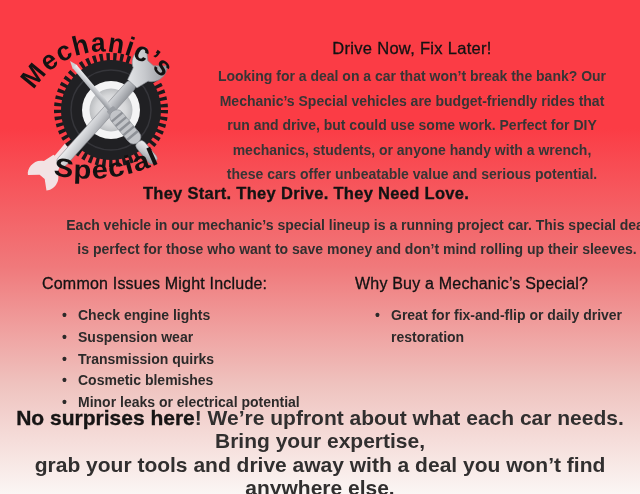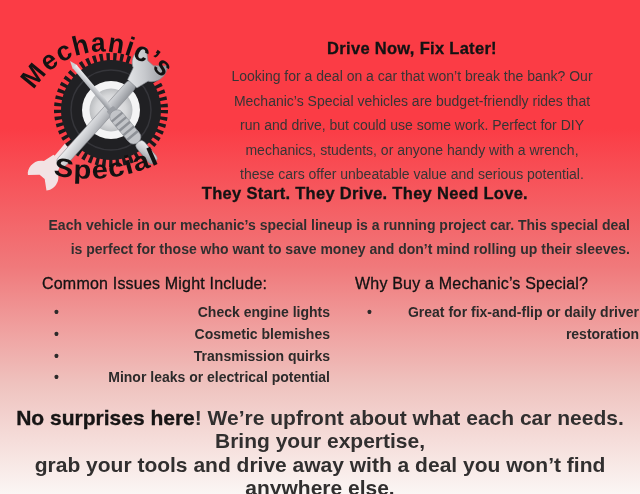--- a/index.html
+++ b/index.html
@@ -4,31 +4,31 @@
 <style>
   html,body{margin:0;padding:0;background:#ffffff;}
   .poster{
     position:relative;width:640px;height:494px;overflow:hidden;
     font-family:"Liberation Sans",sans-serif;
     background:linear-gradient(180deg,#fb3c45 0%,#fb3c45 26%,#f0797b 54%,#efc3bf 78%,#fbf6f4 100%);
   }
   .logo{position:absolute;left:8px;top:4px;width:190px;height:190px;}
   .logo-text{font-family:"Liberation Sans",sans-serif;font-weight:bold;fill:#131212;letter-spacing:1px;}
   .intro{position:absolute;left:186px;top:39px;width:452px;text-align:center;}
-  .intro h1{font-size:16.5px;line-height:19px;font-weight:700;color:#131313;margin:0 0 6px;-webkit-text-stroke:.3px #131313;letter-spacing:.3px;}
-  .intro p{font-size:14px;font-weight:400;color:#373535;line-height:24.5px;margin:0;white-space:pre-line;}
-  .mid{position:absolute;left:0;top:184px;width:528px;text-align:right;}
+  .intro h1{font-size:16.5px;line-height:19px;font-weight:400;color:#131313;margin:0 0 6px;-webkit-text-stroke:.3px #131313;letter-spacing:.3px;}
+  .intro p{font-size:14px;font-weight:700;color:#373535;line-height:24.5px;margin:0;white-space:pre-line;}
+  .mid{position:absolute;left:0;top:184px;width:528px;text-align:center;padding-left:42px;}
   .mid h2{font-size:16.5px;line-height:19px;font-weight:800;color:#131313;margin:0 0 3px;-webkit-text-stroke:.3px #131313;letter-spacing:.3px;}
   .mid p{font-size:14px;font-weight:700;color:#312f2f;line-height:24px;margin:10px auto;width:630px;white-space:pre-line;}
   .cols{position:absolute;top:266px;left:0;width:640px;height:130px;}
   .col{position:absolute;top:0;}
   .col-left{left:42px;width:292px;}
   .col-right{left:355px;width:288px;}
   .col h3{font-size:16px;line-height:19px;font-weight:400;color:#131313;margin:8px 0 9px;-webkit-text-stroke:.3px #131313;letter-spacing:.2px;}
-  .col ul{list-style:none;margin:4px;padding:0 0 0 8px;text-align:right;}
+  .col ul{list-style:none;margin:12px;padding:0 0 0 8px;}
   .col li{position:relative;font-size:14px;font-weight:700;color:#2c2a2a;line-height:21.8px;padding-left:16px;}
   .col li::before{content:"\2022";position:absolute;left:0;top:0;color:#2c2a2a;}
   .footer{position:absolute;left:0;top:406px;width:640px;text-align:center;}
   .footer p{font-size:21px;font-weight:700;color:#312f2f;line-height:23.3px;margin:0 auto;width:620px;white-space:pre-line;}
   .footer strong{font-weight:800;color:#171515;-webkit-text-stroke:.35px #171515;}
 </style>
 </head>
 <body>
 
 <div class="poster">
@@ -104,22 +104,23 @@
     <h2>They Start. They Drive. They Need Love.</h2>
     <p>Each vehicle in our mechanic’s special lineup is a running project car. This special deal
 is perfect for those who want to save money and don’t mind rolling up their sleeves.</p>
   </section>
 
   <section class="cols">
     <div class="col col-left">
       <h3>Common Issues Might Include:</h3>
       <ul>
         <li>Check engine lights</li>
+        <li>Suspension wear</li>
+        <li>Transmission quirks</li>
         <li>Cosmetic blemishes</li>
-        <li>Transmission quirks</li>
         <li>Minor leaks or electrical potential</li>
       </ul>
     </div>
     <div class="col col-right">
       <h3>Why Buy a Mechanic’s Special?</h3>
       <ul>
         <li>Great for fix-and-flip or daily driver restoration</li>
       </ul>
     </div>
   </section>

